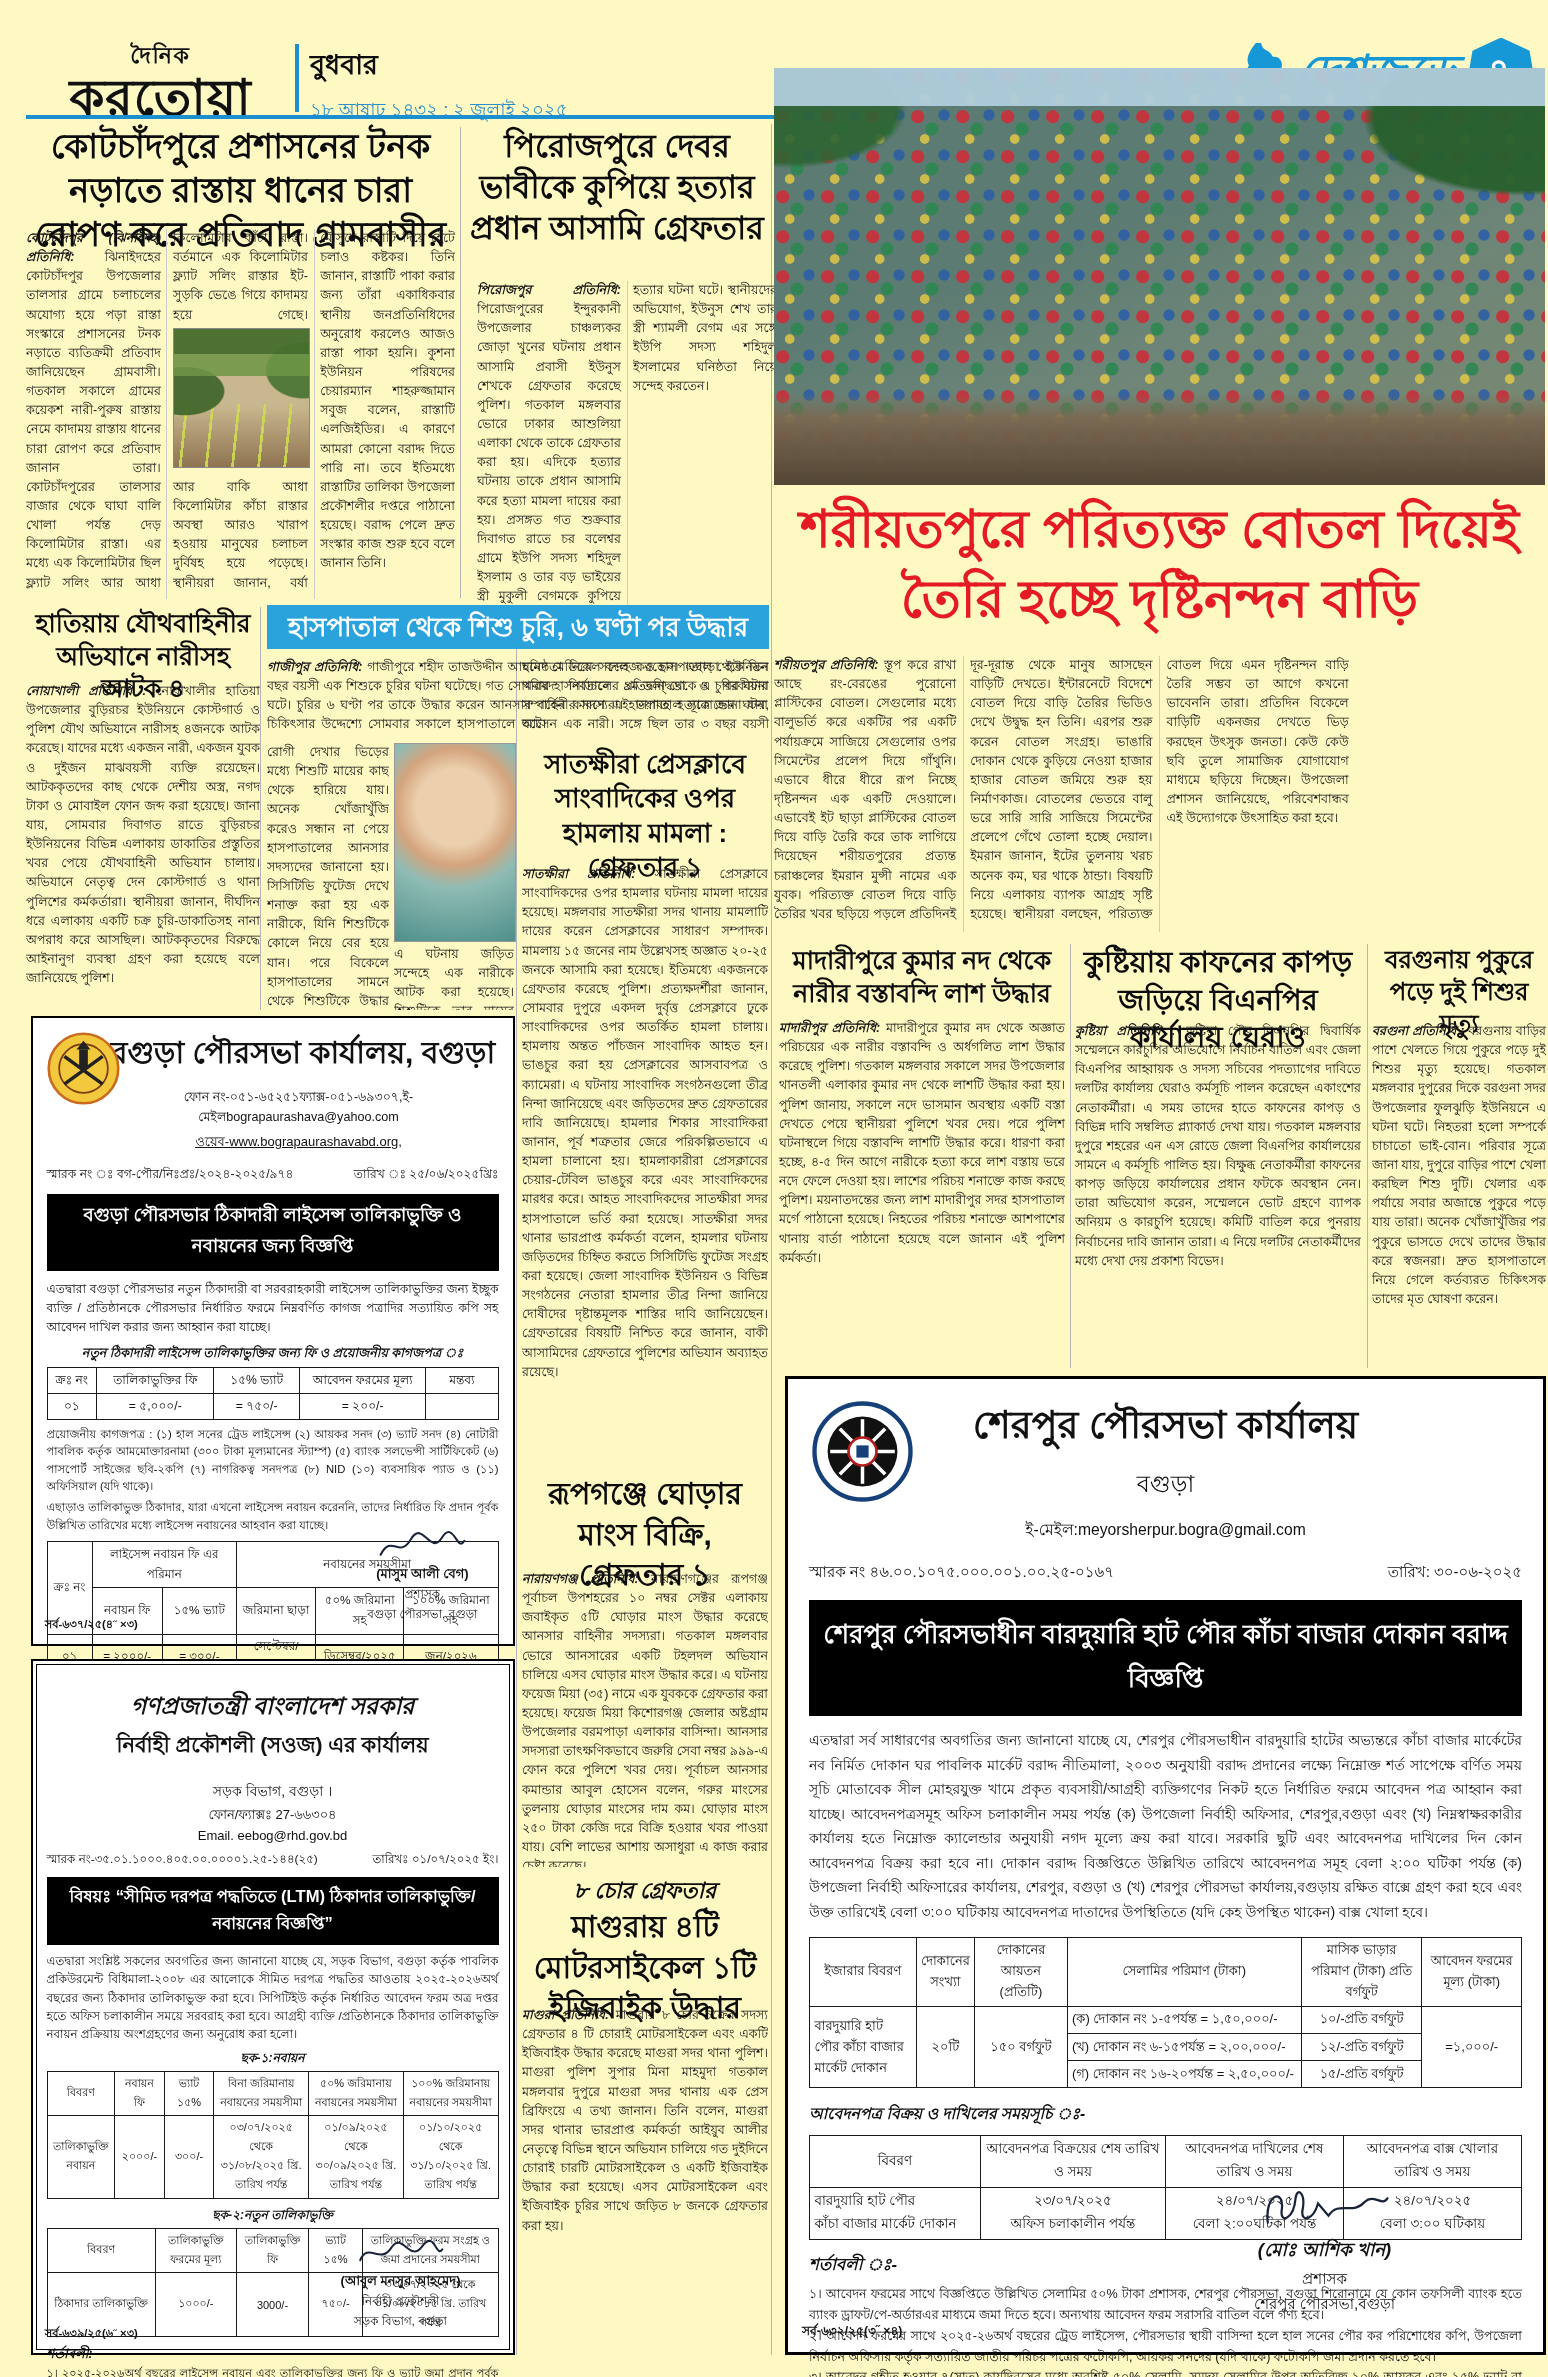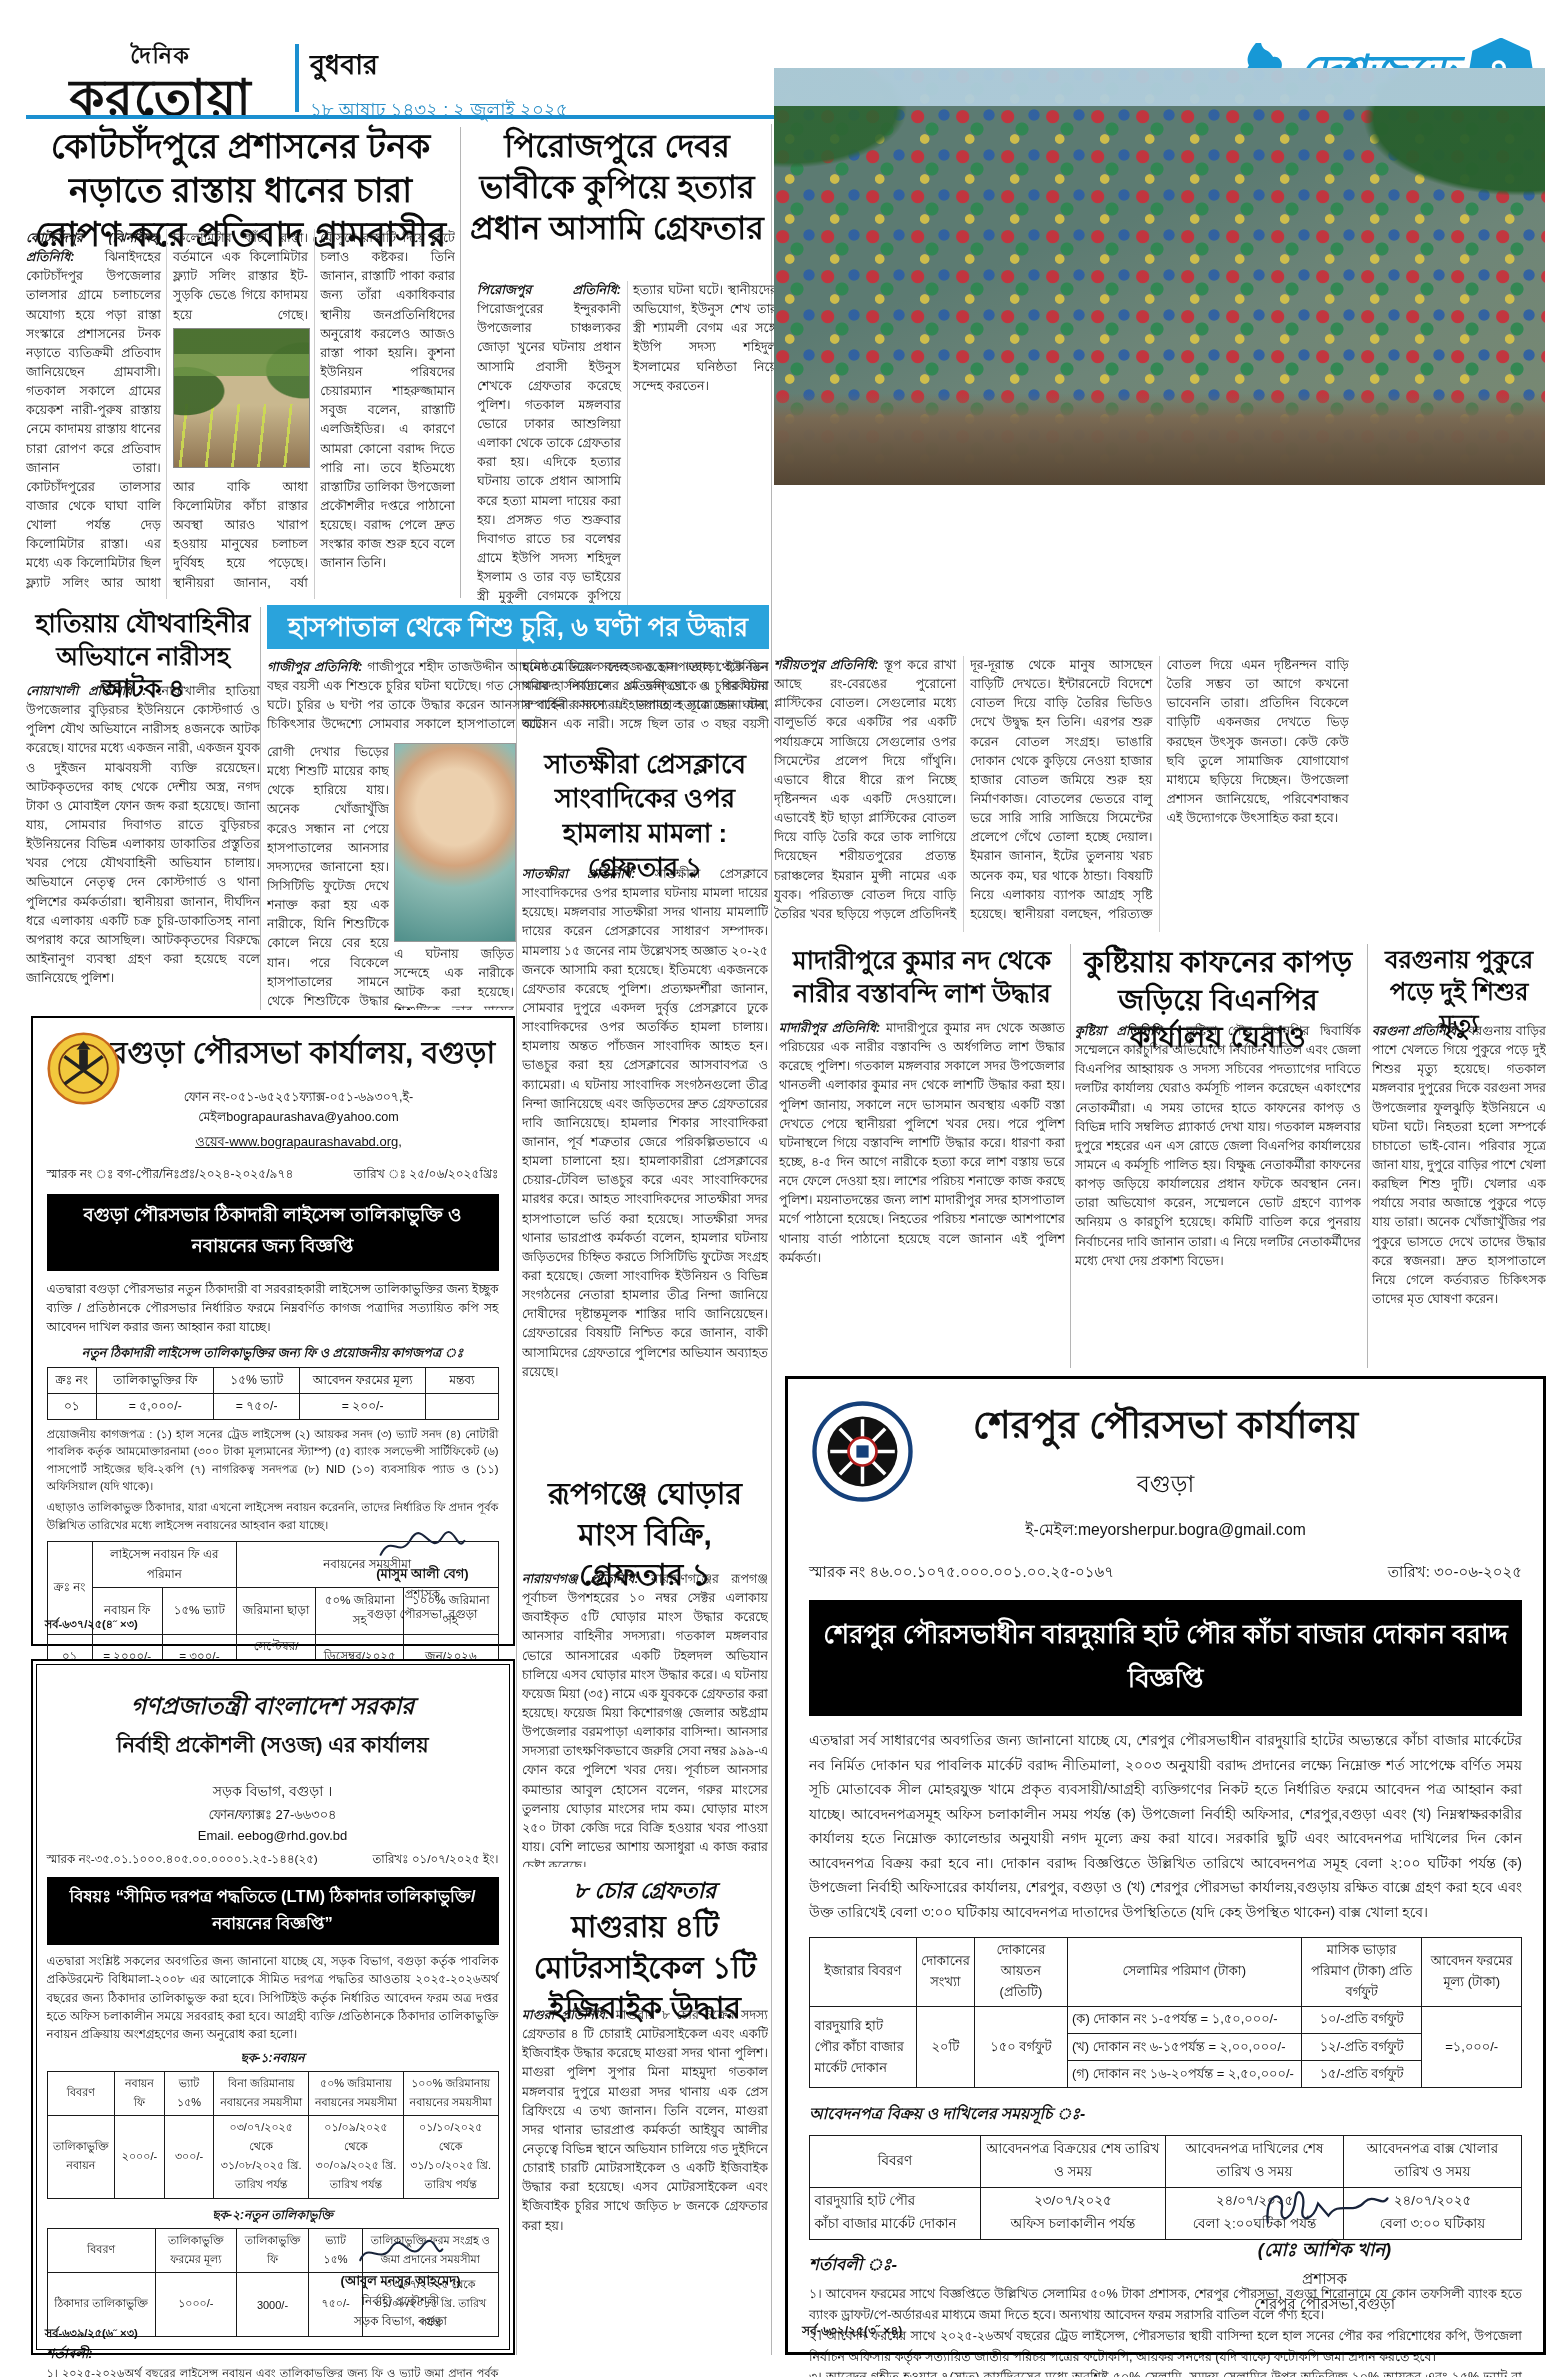--- a/index.html
+++ b/index.html
@@ -1,16 +1,16 @@
 <!DOCTYPE html>
 <html lang="bn" style="font-size:14px"><head>
 <meta charset="utf-8">
 <style>
   html,body{margin:0;padding:0;background:#e8e8e8;font-family:"Liberation Sans",sans-serif;}
-  #page{position:relative;width:1548px;height:2377px;background:#ffffff;margin:0 auto;overflow:hidden;color:#111;}
+  #page{position:relative;width:1548px;height:2377px;background:#fef9c3;margin:0 auto;overflow:hidden;color:#111;}
   .abs{position:absolute;}
   .hl{font-weight:800;text-align:center;color:#0c0c0c;}
   .body-txt{text-align:justify;font-size:12.6px;line-height:1.52;color:#141414;overflow:hidden;}
   .byline{font-weight:700;font-style:italic;}
   .vrule{width:0.9px;background:#b5b5b5;}
   .adbox{border:2.6px solid #000;background:#fff;box-sizing:border-box;}
   .banner{background:#000;color:#fff;font-weight:800;text-align:center;}
   table.adtbl{border-collapse:collapse;width:100%;}
   .adtbl th,.adtbl td{border:1.3px solid #1a1a1a;padding:2.6px 4.4px;text-align:center;vertical-align:middle;font-weight:400;}
   .photo{background-color:#9aa;}
@@ -83,20 +83,21 @@
     <span>আর বাকি আধা কিলোমিটার কাঁচা রাস্তার অবস্থা আরও খারাপ হওয়ায় মানুষের চলাচল দুর্বিষহ হয়ে পড়েছে। স্থানীয়রা জানান, বর্ষা মৌসুমে রাস্তাটি দিয়ে হেঁটে চলাও কষ্টকর। তিনি জানান, রাস্তাটি পাকা করার জন্য তাঁরা একাধিকবার স্থানীয় জনপ্রতিনিধিদের অনুরোধ করলেও আজও রাস্তা পাকা হয়নি। কুশনা ইউনিয়ন পরিষদের চেয়ারম্যান শাহরুজ্জামান সবুজ বলেন, রাস্তাটি এলজিইডির। এ কারণে আমরা কোনো বরাদ্দ দিতে পারি না। তবে ইতিমধ্যে রাস্তাটির তালিকা উপজেলা প্রকৌশলীর দপ্তরে পাঠানো হয়েছে। বরাদ্দ পেলে দ্রুত সংস্কার কাজ শুরু হবে বলে জানান তিনি।</span>
   </div>
 
   <div class="abs hl" style="left:467px;top:126px;width:300px;font-size:32px;line-height:1.28;">পিরোজপুরে দেবর ভাবীকে কুপিয়ে হত্যার প্রধান আসামি গ্রেফতার</div>
   <div class="abs body-txt" style="left:467px;top:281px;width:300px;height:330px;column-count:2;column-gap:12.2px;column-rule:0.9px solid #ccc;column-fill:auto;margin-left:10px;">
     <span class="byline">পিরোজপুর প্রতিনিধি:</span>
     <span>পিরোজপুরের ইন্দুরকানী উপজেলার চাঞ্চল্যকর জোড়া খুনের ঘটনায় প্রধান আসামি প্রবাসী ইউনুস শেখকে গ্রেফতার করেছে পুলিশ। গতকাল মঙ্গলবার ভোরে ঢাকার আশুলিয়া এলাকা থেকে তাকে গ্রেফতার করা হয়। এদিকে হত্যার ঘটনায় তাকে প্রধান আসামি করে হত্যা মামলা দায়ের করা হয়। প্রসঙ্গত গত শুক্রবার দিবাগত রাতে চর বলেশ্বর গ্রামে ইউপি সদস্য শহিদুল ইসলাম ও তার বড় ভাইয়ের স্ত্রী মুকুলী বেগমকে কুপিয়ে হত্যার ঘটনা ঘটে। স্থানীয়দের অভিযোগ, ইউনুস শেখ তার স্ত্রী শ্যামলী বেগম এর সঙ্গে ইউপি সদস্য শহিদুল ইসলামের ঘনিষ্ঠতা নিয়ে সন্দেহ করতেন।</span>
   </div>
 
   <div class="abs photo bottle-photo" style="left:774px;top:68px;width:771px;height:417px;"></div>
+  <div class="abs hl" style="left:774px;top:494px;width:771px;font-size:52px;line-height:1.35;color:#e41b23;">শরীয়তপুরে পরিত্যক্ত বোতল দিয়েই তৈরি হচ্ছে দৃষ্টিনন্দন বাড়ি</div>
   <div class="abs body-txt" style="left:774px;top:656px;width:771px;height:276px;column-count:4;column-gap:14px;column-rule:0.9px solid #ccc;column-fill:auto;">
     <span class="byline">শরীয়তপুর প্রতিনিধি:</span>
     <span>স্তূপ করে রাখা আছে রং-বেরঙের পুরোনো প্লাস্টিকের বোতল। সেগুলোর মধ্যে বালুভর্তি করে একটির পর একটি পর্যায়ক্রমে সাজিয়ে সেগুলোর ওপর সিমেন্টের প্রলেপ দিয়ে গাঁথুনি। এভাবে ধীরে ধীরে রূপ নিচ্ছে দৃষ্টিনন্দন এক একটি দেওয়ালে। এভাবেই ইট ছাড়া প্লাস্টিকের বোতল দিয়ে বাড়ি তৈরি করে তাক লাগিয়ে দিয়েছেন শরীয়তপুরের প্রত্যন্ত চরাঞ্চলের ইমরান মুন্সী নামের এক যুবক। পরিত্যক্ত বোতল দিয়ে বাড়ি তৈরির খবর ছড়িয়ে পড়লে প্রতিদিনই দূর-দূরান্ত থেকে মানুষ আসছেন বাড়িটি দেখতে। ইন্টারনেটে বিদেশে বোতল দিয়ে বাড়ি তৈরির ভিডিও দেখে উদ্বুদ্ধ হন তিনি। এরপর শুরু করেন বোতল সংগ্রহ। ভাঙারি দোকান থেকে কুড়িয়ে নেওয়া হাজার হাজার বোতল জমিয়ে শুরু হয় নির্মাণকাজ। বোতলের ভেতরে বালু ভরে সারি সারি সাজিয়ে সিমেন্টের প্রলেপে গেঁথে তোলা হচ্ছে দেয়াল। ইমরান জানান, ইটের তুলনায় খরচ অনেক কম, ঘর থাকে ঠান্ডা। বিষয়টি নিয়ে এলাকায় ব্যাপক আগ্রহ সৃষ্টি হয়েছে। স্থানীয়রা বলছেন, পরিত্যক্ত বোতল দিয়ে এমন দৃষ্টিনন্দন বাড়ি তৈরি সম্ভব তা আগে কখনো ভাবেননি তারা। প্রতিদিন বিকেলে বাড়িটি একনজর দেখতে ভিড় করছেন উৎসুক জনতা। কেউ কেউ ছবি তুলে সামাজিক যোগাযোগ মাধ্যমে ছড়িয়ে দিচ্ছেন। উপজেলা প্রশাসন জানিয়েছে, পরিবেশবান্ধব এই উদ্যোগকে উৎসাহিত করা হবে।</span>
   </div>
 
   <div class="abs hl" style="left:26px;top:607px;width:234px;font-size:25px;line-height:1.3;">হাতিয়ায় যৌথবাহিনীর অভিযানে নারীসহ আটক ৪</div>
   <div class="abs body-txt" style="left:26px;top:682px;width:234px;height:328px;">
     <span class="byline">নোয়াখালী প্রতিনিধি :</span>
     <span>নোয়াখালীর হাতিয়া উপজেলার বুড়িরচর ইউনিয়নে কোস্টগার্ড ও পুলিশ যৌথ অভিযানে নারীসহ ৪জনকে আটক করেছে। যাদের মধ্যে একজন নারী, একজন যুবক ও দুইজন মাঝবয়সী ব্যক্তি রয়েছেন। আটককৃতদের কাছ থেকে দেশীয় অস্ত্র, নগদ টাকা ও মোবাইল ফোন জব্দ করা হয়েছে। জানা যায়, সোমবার দিবাগত রাতে বুড়িরচর ইউনিয়নের বিভিন্ন এলাকায় ডাকাতির প্রস্তুতির খবর পেয়ে যৌথবাহিনী অভিযান চালায়। অভিযানে নেতৃত্ব দেন কোস্টগার্ড ও থানা পুলিশের কর্মকর্তারা। স্থানীয়রা জানান, দীর্ঘদিন ধরে এলাকায় একটি চক্র চুরি-ডাকাতিসহ নানা অপরাধ করে আসছিল। আটককৃতদের বিরুদ্ধে আইনানুগ ব্যবস্থা গ্রহণ করা হয়েছে বলে জানিয়েছে পুলিশ।</span>
   </div>

